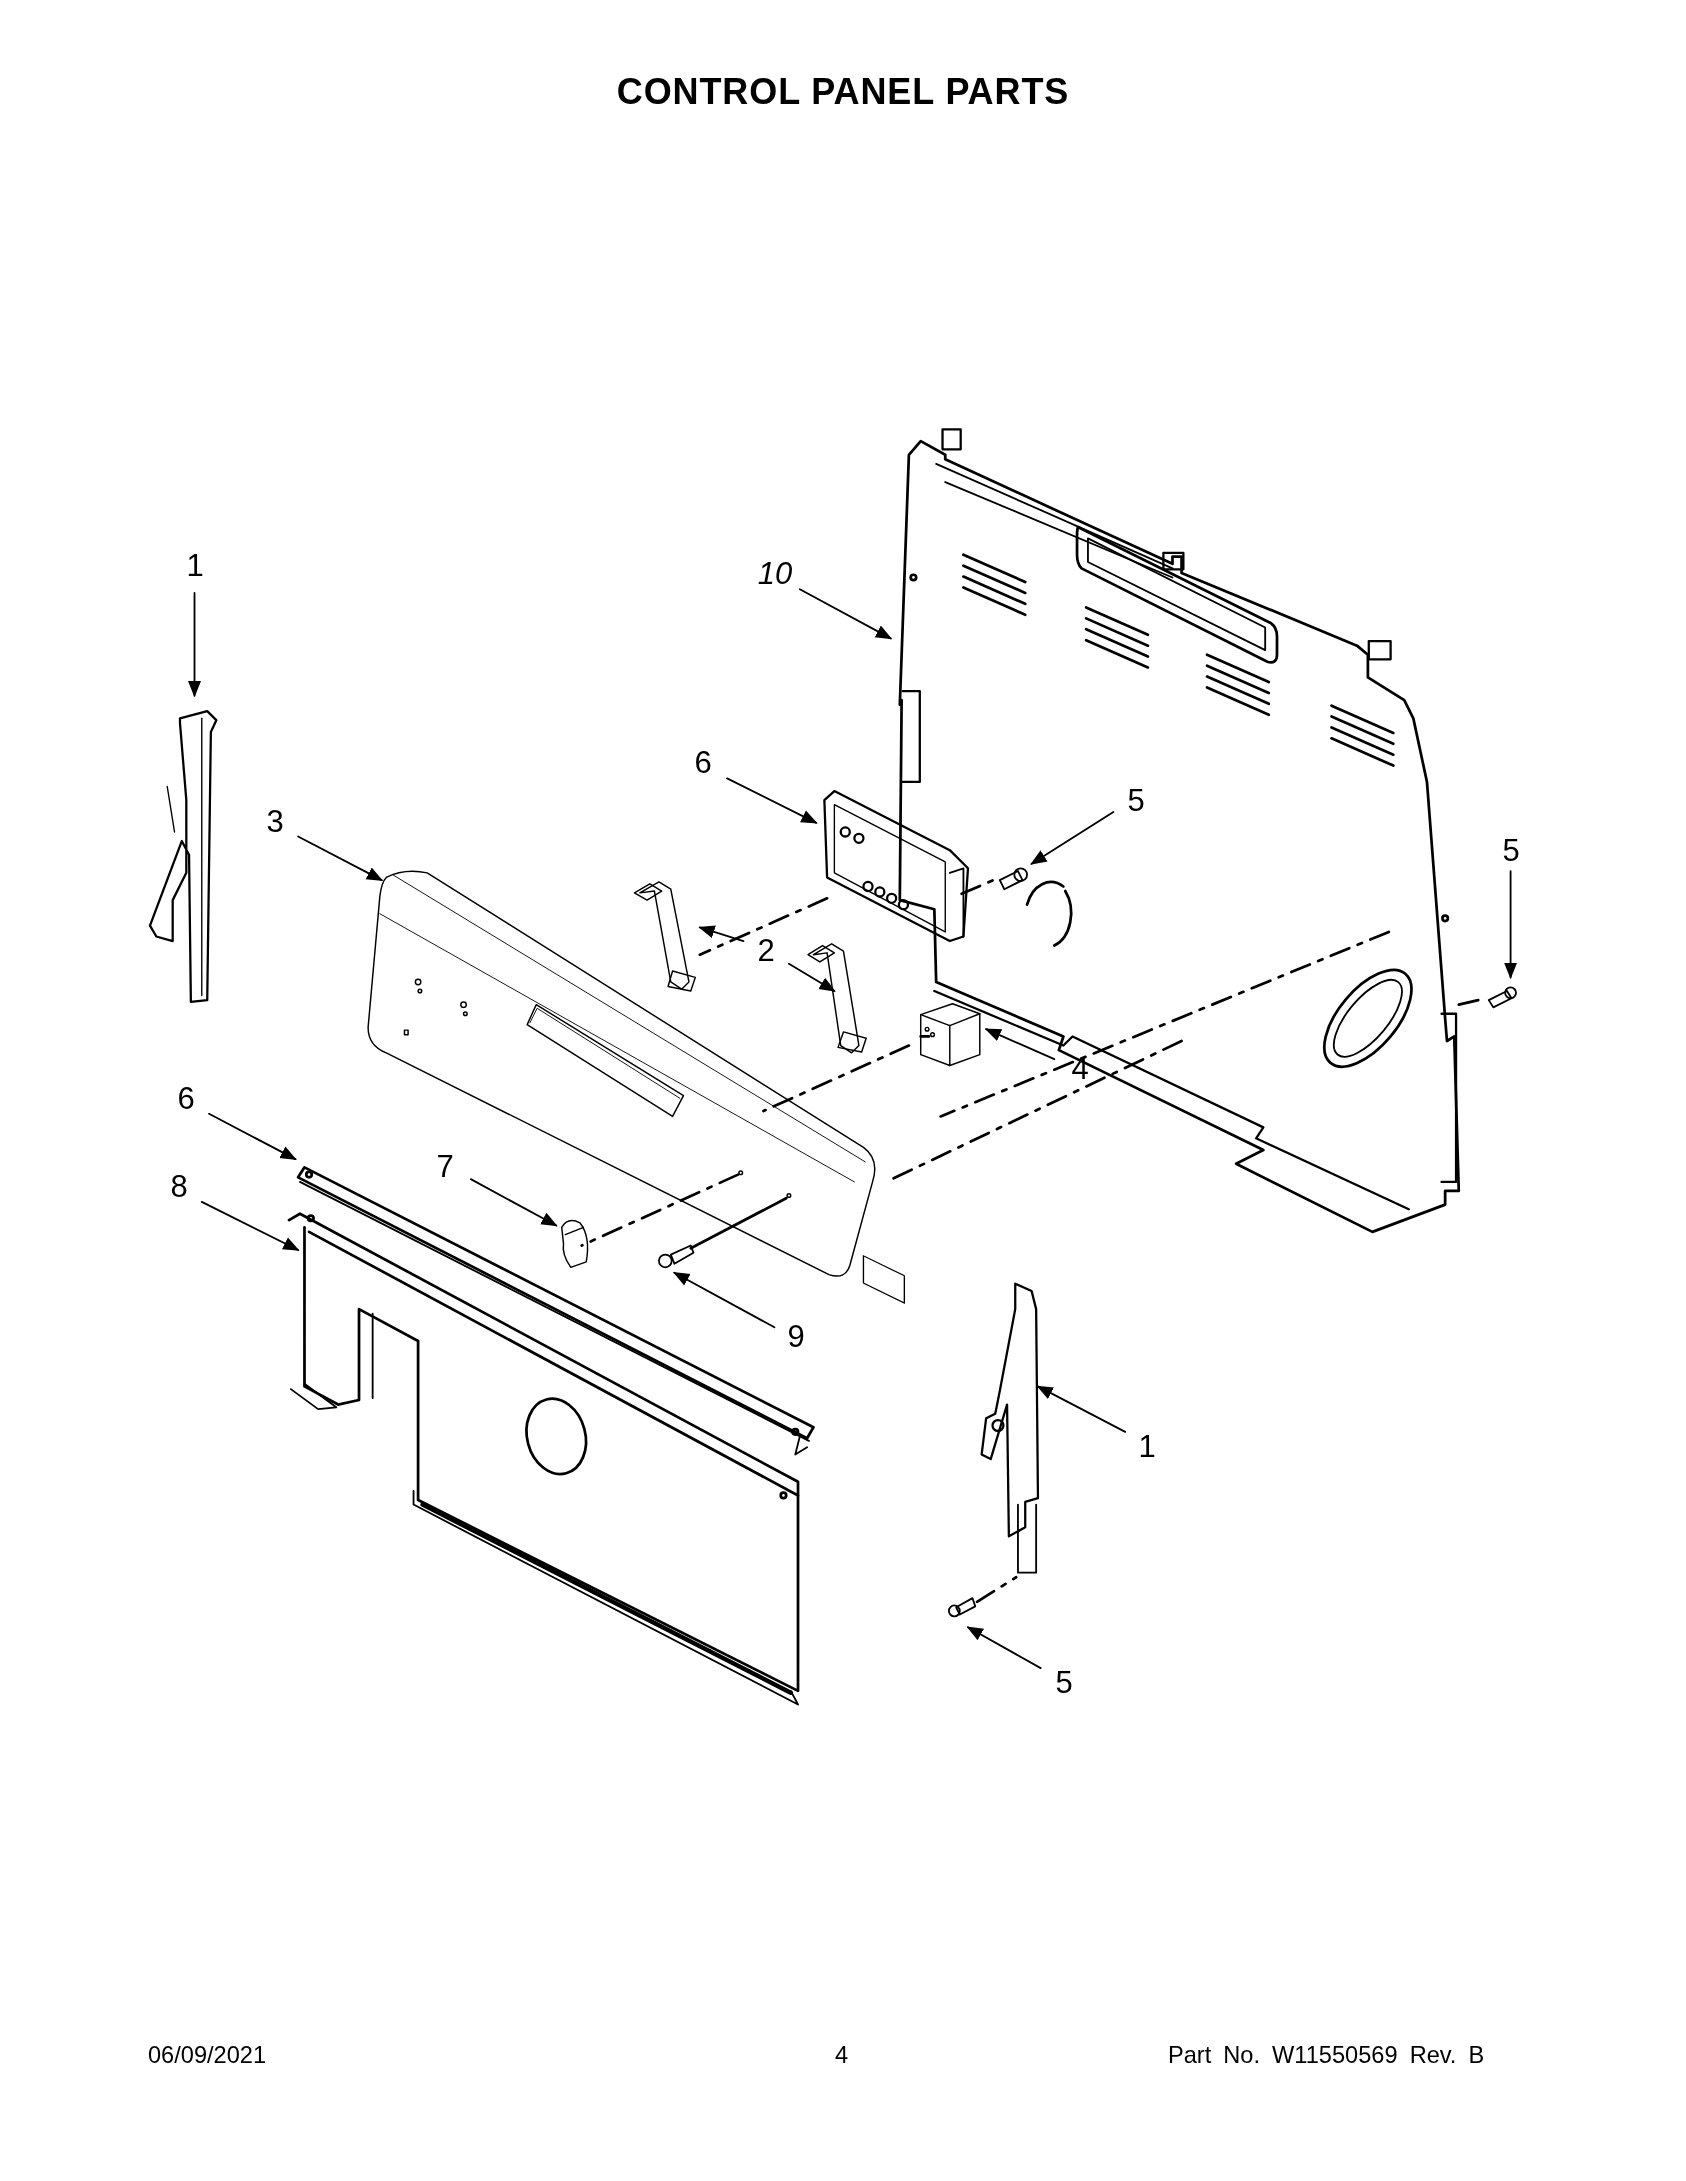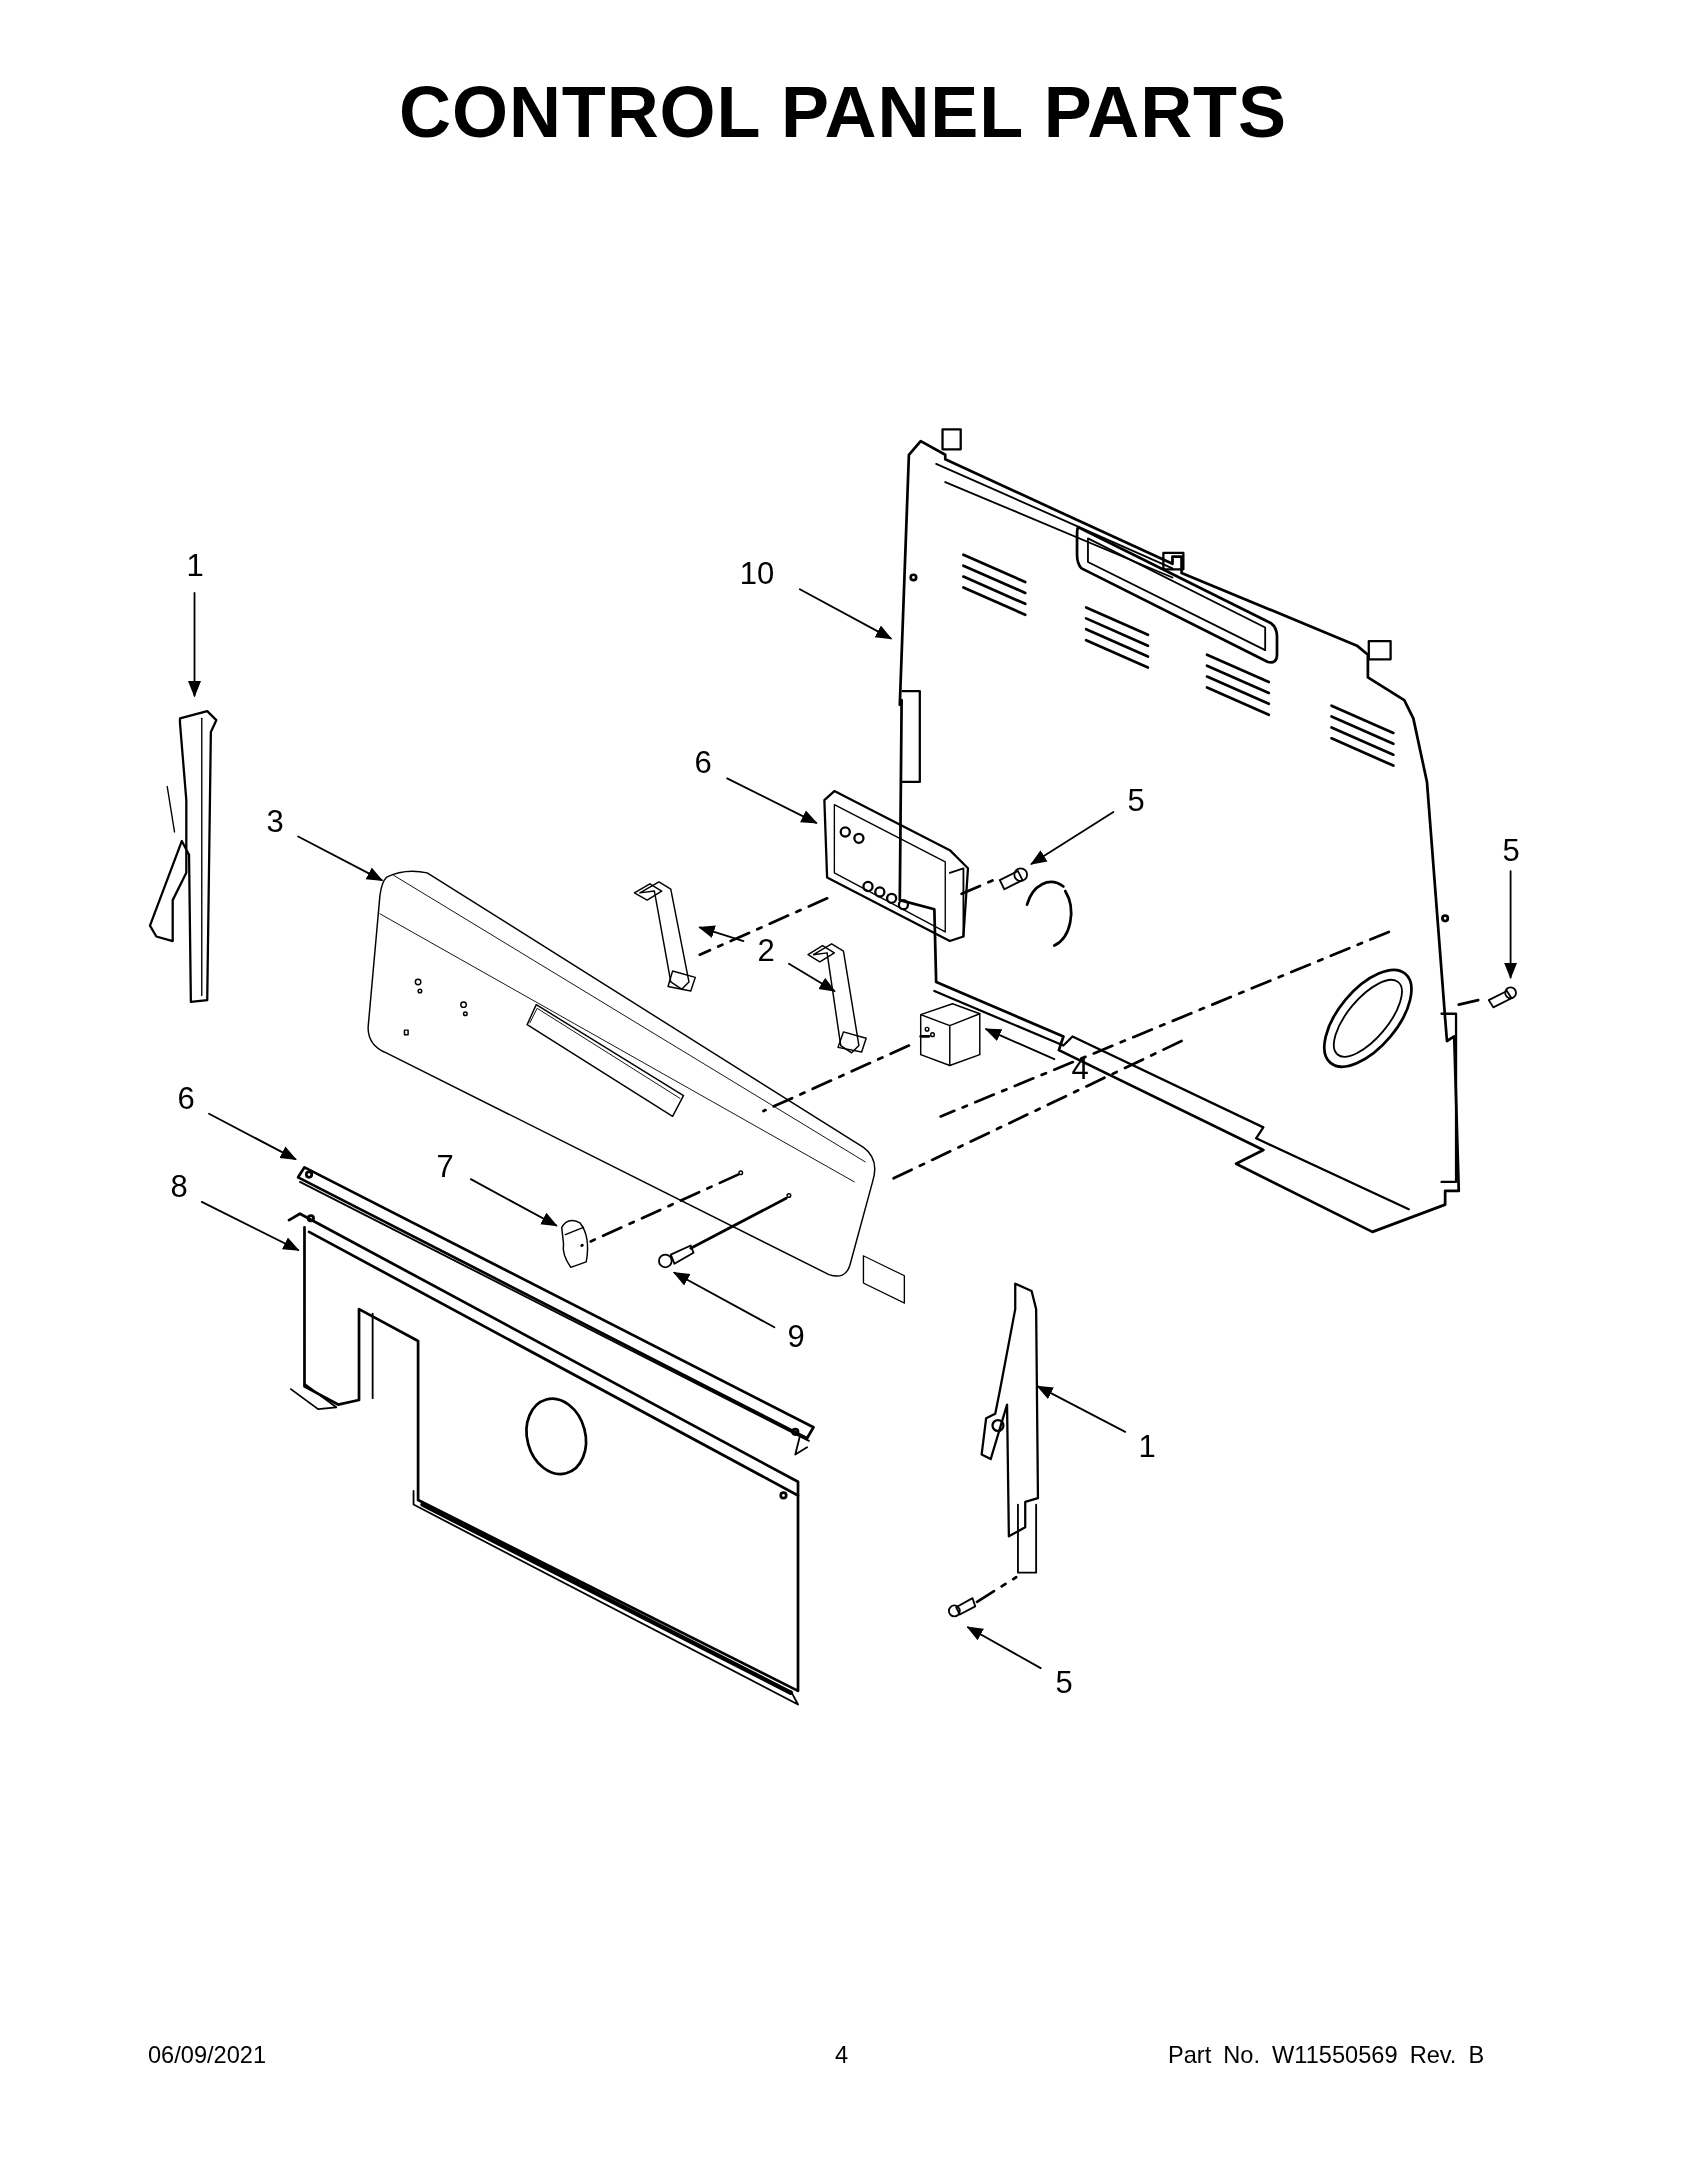--- a/index.html
+++ b/index.html
@@ -1,19 +1,19 @@
 <!DOCTYPE html>
 <html style="font-size:14.5px"><head>
 <meta charset="utf-8">
 <style>
   html, body { margin: 0; padding: 0; background: #ffffff; }
   body { width: 1686px; height: 2182px; position: relative; overflow: hidden;
          font-family: "Liberation Sans", sans-serif; color: #000; }
   .title { position: absolute; left: 0; width: 1686px; top: 71px; text-align: center;
-           font-family: "Liberation Sans", sans-serif; font-weight: bold; font-size: 72px;
+           font-family: "Liberation Sans", sans-serif; font-weight: bold; font-size: 36px;
            letter-spacing: 0.9px; }
   svg.diagram { position: absolute; left: 0; top: 0; width: 1686px; height: 2182px; }
   .callout { position: absolute; font-family: "Liberation Sans", sans-serif; font-size: 31px;
              transform: translate(-50%, -50%); line-height: 1; white-space: nowrap; }
   .footer-item { position: absolute; top: 2044px; font-size: 23.6px;
                  font-family: "Liberation Sans", sans-serif; line-height: 1; }
   .footer-date { left: 148px; }
   .footer-page { left: 835px; }
   .footer-part { left: 1168px; word-spacing: 5.5px; }
 </style>
@@ -204,21 +204,21 @@
     <path d="M230,1225 L325,1275"></path>
     <path d="M222,1322 L328,1375"></path>
     <path d="M518,1297 L612,1348"></path>
     <path d="M852,1460 L742,1400"></path>
     <path d="M1238,1575 L1142,1525"></path>
     <path d="M1145,1835 L1065,1790"></path>
   </g>
 </svg>
 
 <div class="callout" style="left:195px;top:565px;">1</div>
-<div class="callout" style="left:757px;top:573px;">10</div>
+<div class="callout" style="left:775px;top:573px;font-style:italic;">10</div>
 <div class="callout" style="left:703px;top:762px;">6</div>
 <div class="callout" style="left:275px;top:821px;">3</div>
 <div class="callout" style="left:1136px;top:800px;">5</div>
 <div class="callout" style="left:1511px;top:850px;">5</div>
 <div class="callout" style="left:766px;top:950px;">2</div>
 <div class="callout" style="left:1080px;top:1068px;">4</div>
 <div class="callout" style="left:186px;top:1098px;">6</div>
 <div class="callout" style="left:179px;top:1186px;">8</div>
 <div class="callout" style="left:445px;top:1166px;">7</div>
 <div class="callout" style="left:796px;top:1336px;">9</div>

